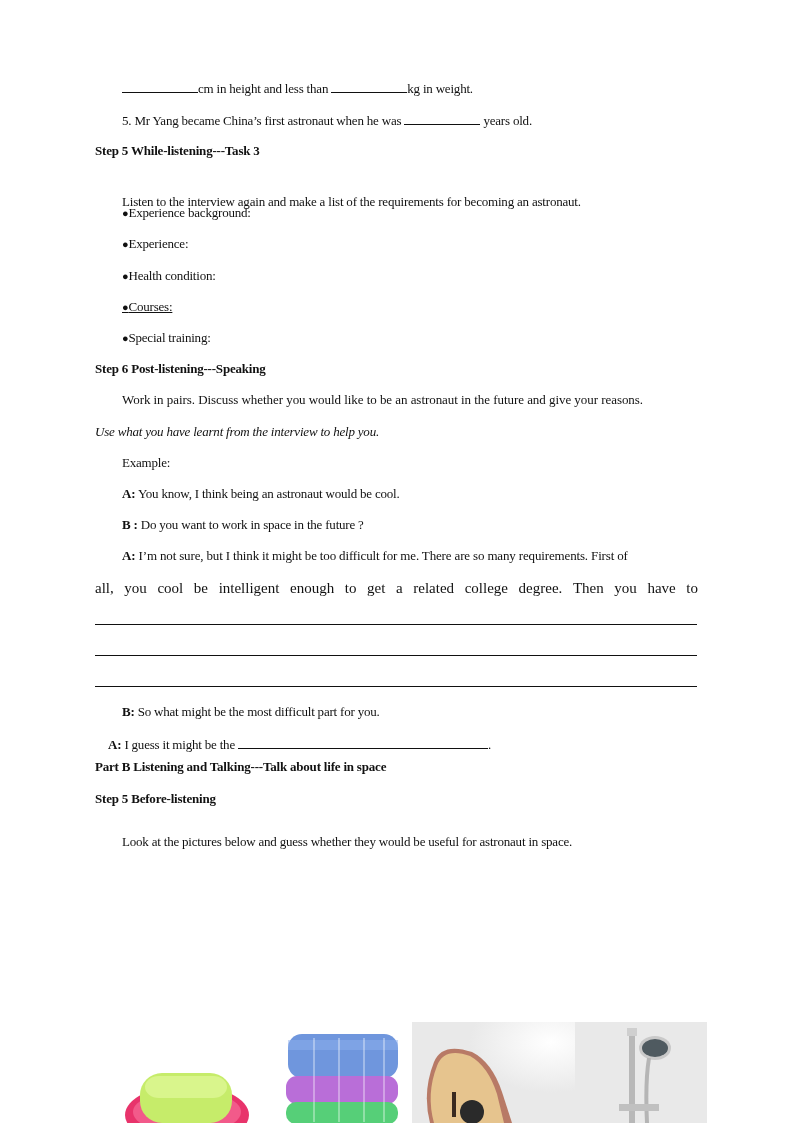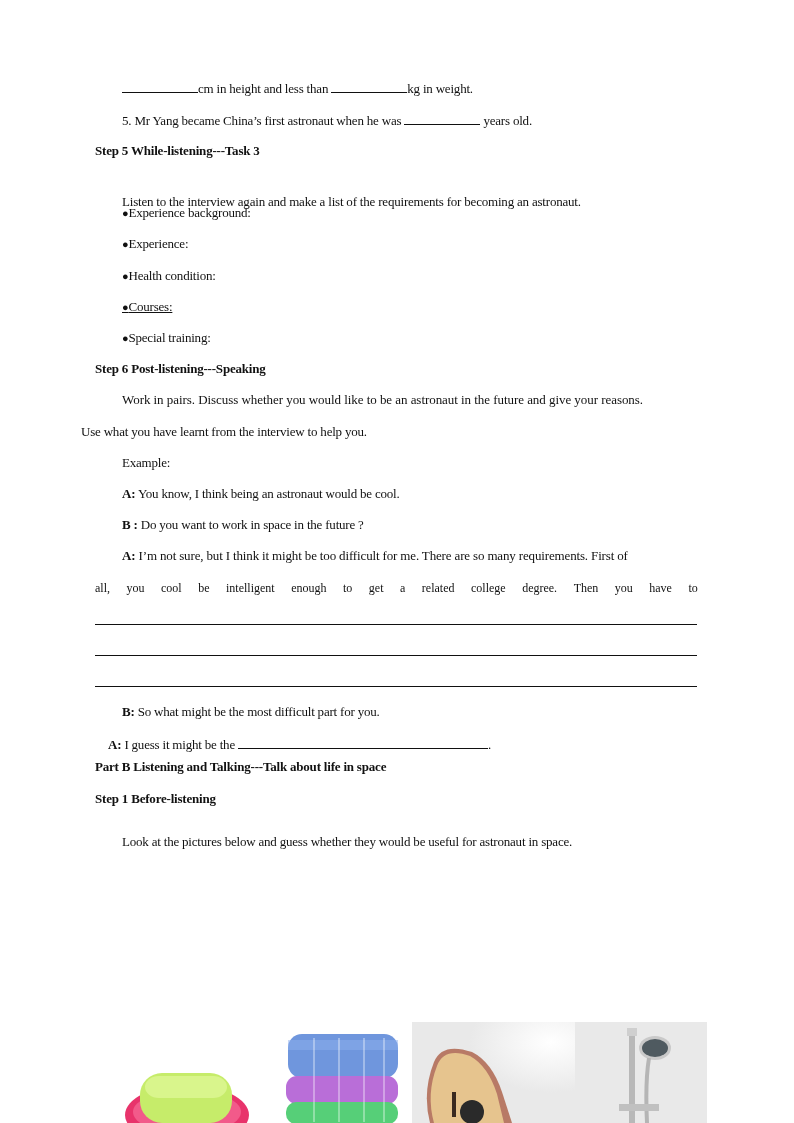--- a/index.html
+++ b/index.html
@@ -2,21 +2,21 @@
 <html><head>
 <meta charset="utf-8">
 <style>
   html, body { margin: 0; padding: 0; background: #ffffff; }
   body { width: 794px; height: 1123px; position: relative; overflow: hidden;
          font-family: "Liberation Serif", "DejaVu Serif", serif; color: #111; }
   .line { position: absolute; font-size: 13px; line-height: 16px; white-space: nowrap; letter-spacing: -0.2px; }
   .bold { font-weight: bold; }
   .blank { display: inline-block; border-bottom: 1px solid #111; height: 12px; vertical-align: baseline; }
   .rule { position: absolute; left: 95px; width: 602px; height: 0; border-top: 1.5px solid #111; }
-  .justify { position: absolute; left: 95px; width: 603px; font-size: 12px; line-height: 16px; display: flex; justify-content: space-between; }
+  .justify { position: absolute; left: 95px; width: 603px; font-size: 15px; line-height: 16px; display: flex; justify-content: space-between; }
   .img { position: absolute; overflow: hidden; }
   .bullet { font-size: 11px; }
 </style>
 </head>
 <body>
 
 <div class="line" style="left:122px; top:80px;">
   <span class="blank" style="width:76px;"></span><span>cm in height and less than </span><span class="blank" style="width:76px;"></span><span>kg in weight.</span>
 </div>
 <div class="line" style="left:122px; top:112px;">
@@ -27,21 +27,21 @@
 <div class="line" style="left:122px; top:174px;margin-top:20px;">Listen to the interview again and make a list of the requirements for becoming an astronaut.</div>
 
 <div class="line" style="left:122px; top:205px;"><span class="bullet">●</span><span>Experience background:</span></div>
 <div class="line" style="left:122px; top:236px;"><span class="bullet">●</span><span>Experience:</span></div>
 <div class="line" style="left:122px; top:268px;"><span class="bullet">●</span><span>Health  condition:</span></div>
 <div class="line" style="left:122px; top:299px;text-decoration:underline;"><span class="bullet">●</span><span>Courses:</span></div>
 <div class="line" style="left:122px; top:330px;"><span class="bullet">●</span><span>Special training:</span></div>
 
 <div class="line bold" style="left:95px; top:361px;">Step 6 Post-listening---Speaking</div>
 <div class="line" style="left:122px; top:392px; letter-spacing:-0.05px;">Work in pairs. Discuss whether you would like to be an astronaut in the future and give your reasons.</div>
-<div class="line" style="left:81px; top:424px;">Use what you have learnt from the interview to help you.</div>
+<div class="line" style="left:95px; top:424px;font-style:italic;">Use what you have learnt from the interview to help you.</div>
 <div class="line" style="left:122px; top:455px;">Example:</div>
 
 <div class="line" style="left:122px; top:486px;"><span class="bold">A:</span><span> You know, I think being an astronaut would be cool.</span></div>
 <div class="line" style="left:122px; top:517px;"><span class="bold">B :</span><span>  Do you want to work in space in the future ?</span></div>
 <div class="line" style="left:122px; top:548px; letter-spacing:-0.15px;"><span class="bold">A:</span><span> I’m not sure, but I think it might be too difficult for me. There are so many requirements. First of</span></div>
 
 <div class="justify" style="top:580px;" id="cont">
     <span>all,</span>
     <span>you</span>
     <span>cool</span>
@@ -61,21 +61,21 @@
   </div>
 
 <div class="rule" style="top:624px;"></div>
 <div class="rule" style="top:655px;"></div>
 <div class="rule" style="top:686px; border-top-width:1px;"></div>
 
 <div class="line" style="left:122px; top:704px;"><span class="bold">B:</span><span> So what might be the most difficult part for you.</span></div>
 <div class="line" style="left:108px; top:736px;"><span class="bold">A:</span><span> I guess it might be the </span><span class="blank" style="width:250px; border-bottom-width:1.5px;"></span><span>.</span></div>
 
 <div class="line bold" style="left:95px; top:759px;">Part B Listening and Talking---Talk about life in space</div>
-<div class="line bold" style="left:95px; top:791px;">Step 1 Before-listening</div>
+<div class="line bold" style="left:95px; top:791px;">Step 5 Before-listening</div>
 <div class="line" style="left:122px; top:822px;margin-top:12px;">Look at the pictures below and guess whether they would be useful for astronaut in space.</div>
 
 <div class="img" style="left:115px; top:1060px; width:140px; height:63px;">
   <svg width="140" height="63" viewBox="0 0 140 63">
     <ellipse cx="72" cy="55" rx="62" ry="30" fill="#e8336b"></ellipse>
     <ellipse cx="72" cy="52" rx="54" ry="22" fill="#f25a8a"></ellipse>
     <rect x="25" y="13" width="92" height="50" rx="22" fill="#c6ec6a"></rect>
     <rect x="30" y="16" width="82" height="22" rx="14" fill="#d9f58c"></rect>
   </svg>
 </div>

